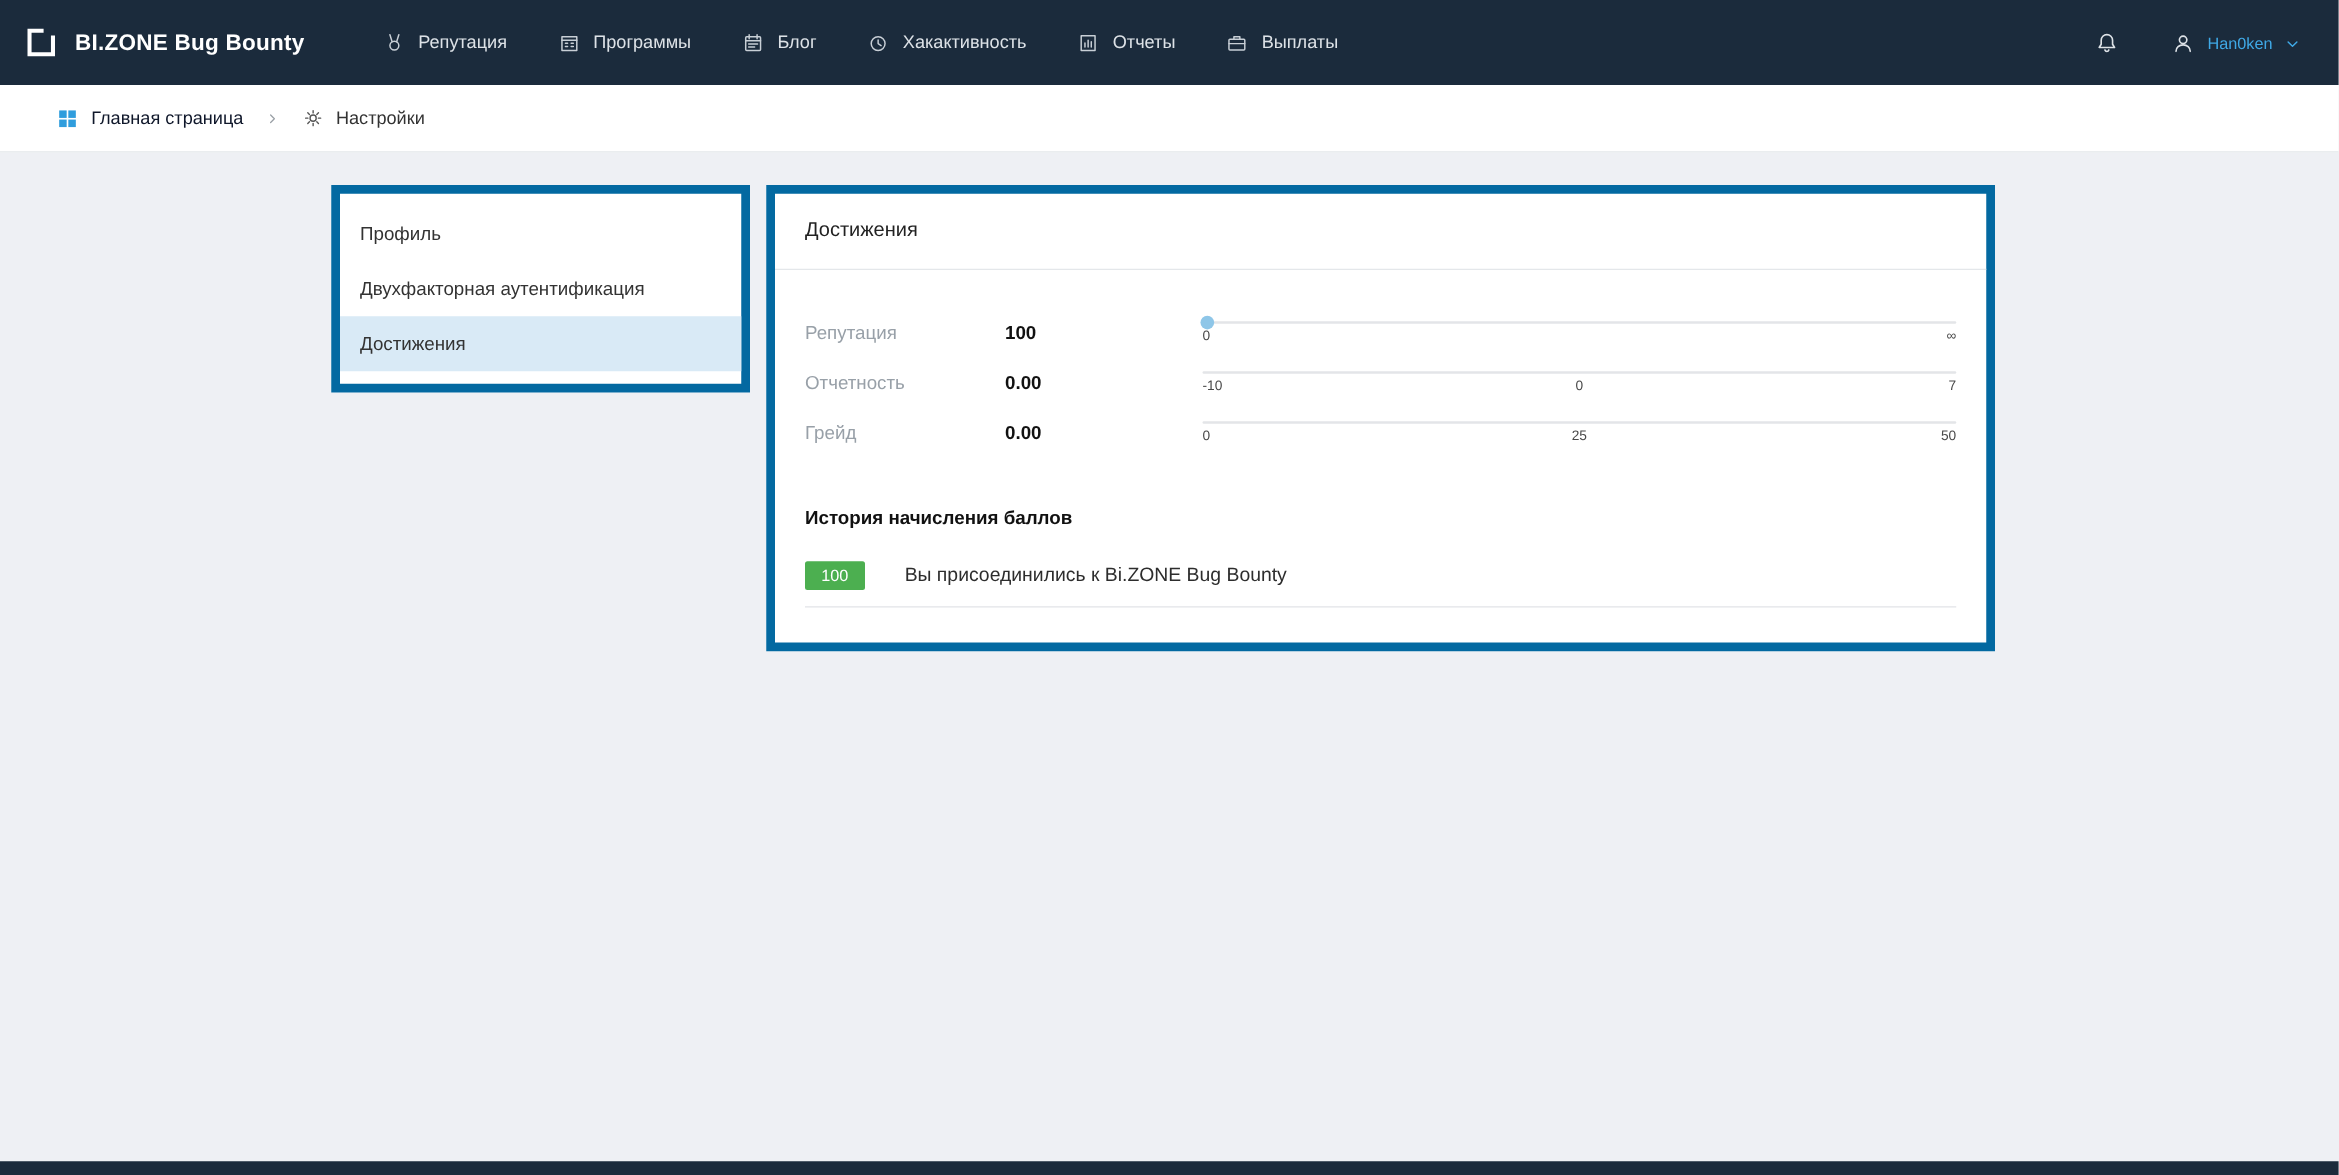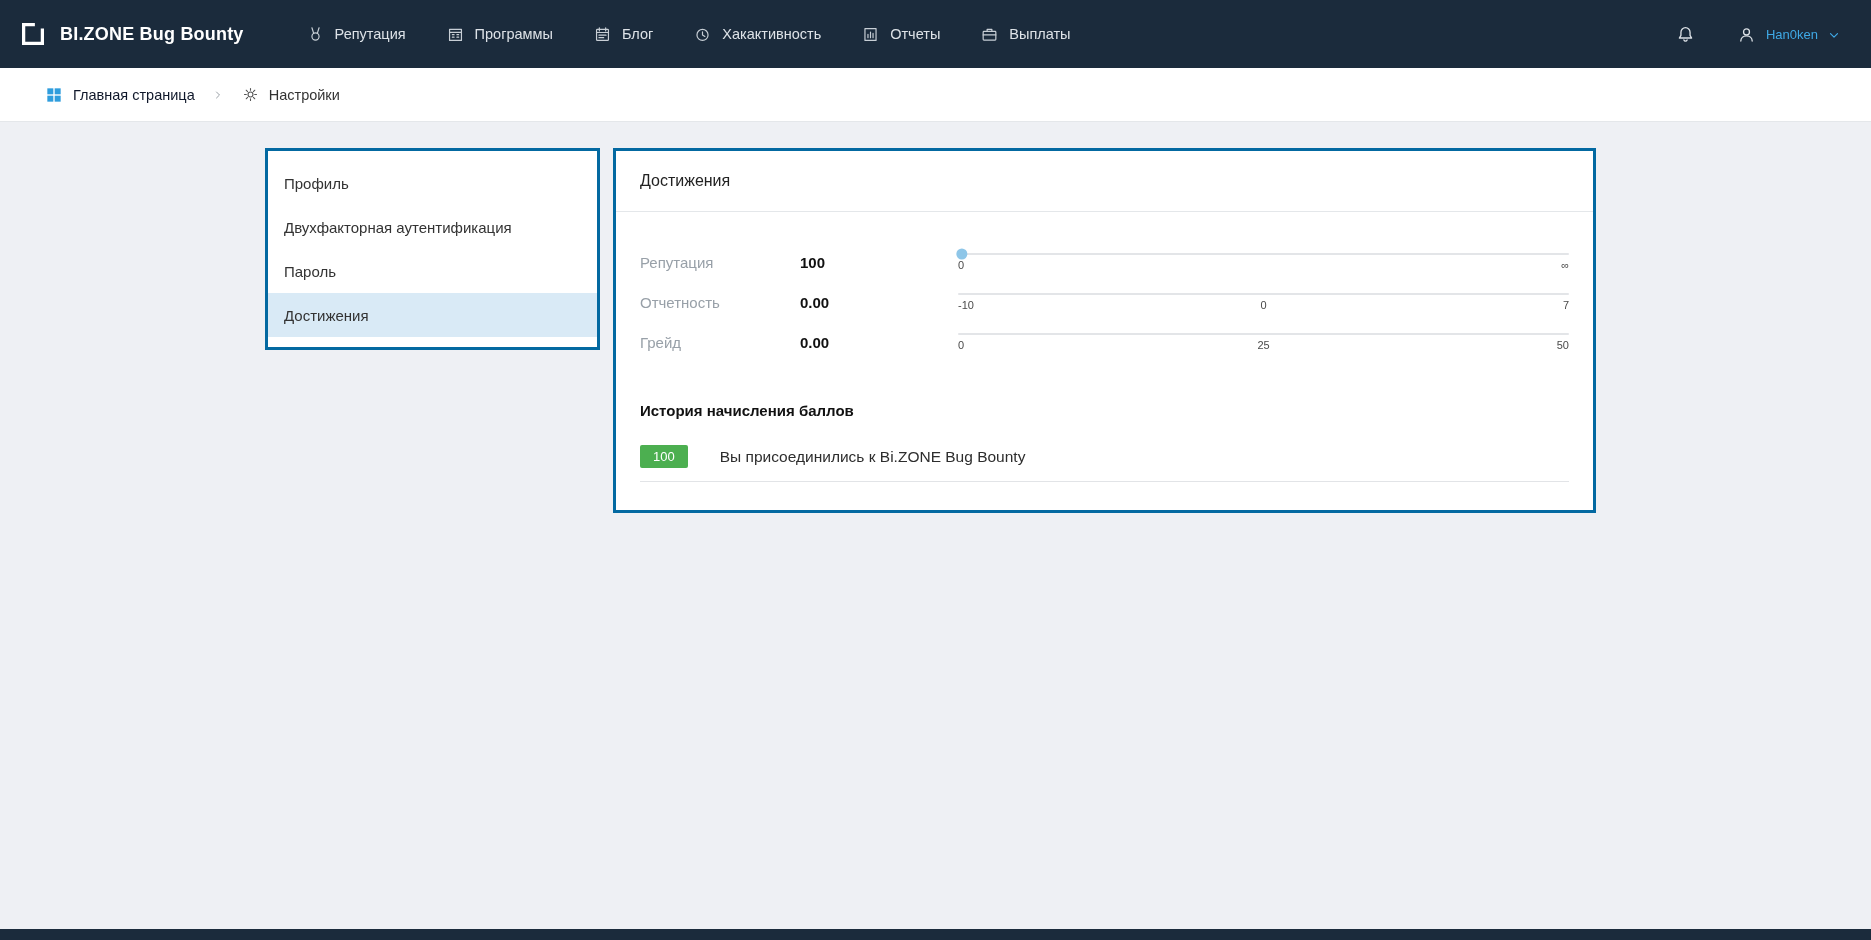--- a/index.html
+++ b/index.html
@@ -40,21 +40,21 @@
   .crumb-home { display:flex; align-items:center; gap:9px; cursor:pointer; }
   .crumb-home svg { width:20px; height:20px; }
   .crumb-home-label { font-size:14.5px; color:#0f172a; }
   .crumb-sep svg { width:12px; height:12px; stroke:#9aa0a6; fill:none; stroke-width:2; stroke-linecap:round; stroke-linejoin:round; margin:0 8px; }
   .crumb-current { display:flex; align-items:center; gap:9px; }
   .crumb-current svg { width:19px; height:19px; stroke:#555; fill:none; stroke-width:1.4; stroke-linecap:round; }
   .crumb-current-label { font-size:14.5px; color:#333; }
 
   
   .main { display:flex; gap:13px; padding:26px 0 0 265px; align-items:flex-start; }
-  .card { background:#ffffff; border:3px solid #0369a1; }
+  .card { background:#ffffff; border:7px solid #0369a1; }
 
   
   .settings-menu { width:335px; padding:10px 0; }
   .menu-item { height:44px; display:flex; align-items:center; padding:0 16px; font-size:15px; color:#333; cursor:pointer; }
   .menu-item.active { background:#d9eaf6; }
 
   
   .achievements { width:983px; }
   .card-header { padding:21px 24px; border-bottom:1px solid #e4e7ea; }
   .card-title { font-size:16px; color:#222; }
@@ -201,23 +201,20 @@
 
 <main class="main">
 
   <aside class="card settings-menu">
     <div class="menu-item">
       <span>Профиль</span>
     </div>
     <div class="menu-item">
       <span>Двухфакторная аутентификация</span>
     </div>
-    <div class="menu-item">
-      <span>Пароль</span>
-    </div>
     <div class="menu-item active">
       <span>Достижения</span>
     </div>
   </aside>
 
   <section class="card achievements">
     <div class="card-header">
       <span class="card-title">Достижения</span>
     </div>
     <div class="card-body">

